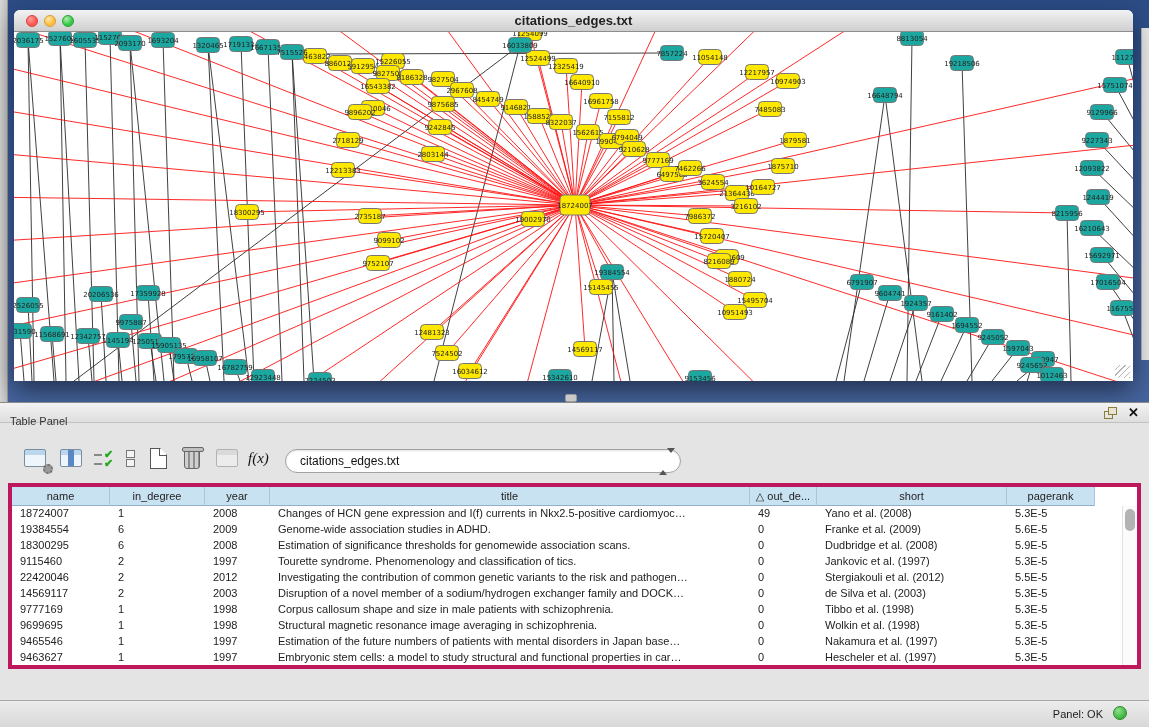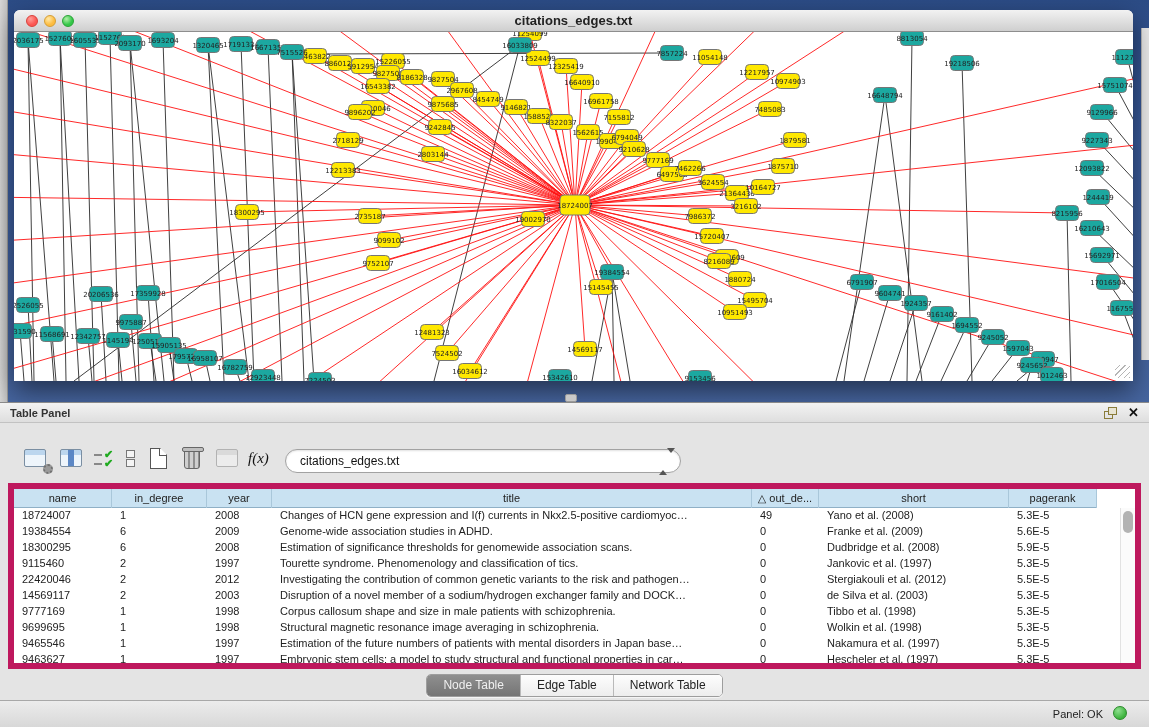--- a/index.html
+++ b/index.html
@@ -27,21 +27,21 @@
                font-size:13px; font-weight:bold; color:#222; }
   .net-canvas { position:absolute; left:0; top:22px; width:1119px; height:349px; overflow:hidden; background:#fff; }
   .resize-grip { position:absolute; right:3px; bottom:3px; width:15px; height:13px;
                  background:repeating-linear-gradient(135deg, transparent 0 3px, #b5b5b5 3px 4px); }
 
   
   .table-panel { position:absolute; left:0; top:402px; width:1149px; height:298px; background:#e4e4e4; }
   .tp-header { position:absolute; left:0; top:0; width:100%; height:21px;
                background:linear-gradient(180deg,#f3f3f3,#dedede);
                border-top:1px solid #8a8a8a; border-bottom:1px solid #c2c2c2; }
-  .tp-title { position:absolute; left:10px; top:4px; font-size:11px; color:#333;font-weight:bold; }
+  .tp-title { position:absolute; left:10px; top:12px; font-size:11px; color:#333; }
   .float-icon { position:absolute; right:32px; top:4px; width:13px; height:12px; }
   .float-icon .sq1 { position:absolute; left:0; bottom:0; width:9px; height:8px; border:1px solid #8a7c3a; background:transparent; }
   .float-icon .sq2 { position:absolute; right:0; top:0; width:9px; height:8px; border:1px solid #8a7c3a; background:#e8e4d2; }
   .close-icon { position:absolute; right:10px; top:2px; font-size:13px; font-weight:bold; color:#111; cursor:default; }
 
   .divider-grip { position:absolute; left:565px; top:-9px; width:12px; height:8px;
                   background:#c9c9c9; border:1px solid #9a9a9a; border-radius:2px; }
 
   
   .tb-icon { position:absolute; top:44px; width:26px; height:26px; }
@@ -72,21 +72,21 @@
            border:1px solid #a2a2a2; border-radius:12px; box-shadow:inset 0 1px 2px rgba(0,0,0,.12); }
   .combo-text { position:absolute; left:14px; top:4px; font-size:12px; color:#111; }
   .combo-stepper { position:absolute; right:12px; top:3px; width:9px; height:18px; }
   .combo-stepper .up  { width:0; height:0; border-left:4px solid transparent; border-right:4px solid transparent;
                         border-bottom:5px solid #555; margin-bottom:3px; }
   .combo-stepper .dn  { width:0; height:0; border-left:4px solid transparent; border-right:4px solid transparent;
                         border-top:5px solid #555; }
 
   
   .table-box { position:absolute; left:8px; top:81px; width:1133px; height:186px;
-               border:6px solid #be185d; background:#fff; overflow:hidden; }
+               border:4px solid #be185d; background:#fff; overflow:hidden; }
   .thead { position:absolute; left:0; top:0; height:19px; background:#c9e2f2; border-bottom:1px solid #8fb0c6; }
   .th { display:inline-block; height:19px; font-size:11px; color:#222; text-align:center;
         border-right:1px solid #a9c7da; vertical-align:top; padding-top:3px; overflow:hidden; white-space:nowrap; }
   .tbody { position:absolute; left:0; top:19px; }
   .tr { height:16px; white-space:nowrap; }
   .td { display:inline-block; height:16px; font-size:11px; color:#222; padding:1px 0 0 8px;
         overflow:hidden; white-space:nowrap; vertical-align:top; }
   .vscroll { position:absolute; right:0; top:19px; bottom:0; width:15px; background:#fbfbfb; border-left:1px solid #e2e2e2; }
   .vthumb { position:absolute; left:2px; top:3px; width:10px; height:22px; border-radius:5px;
             background:#b3b3b3; }
@@ -808,25 +808,18 @@
         <div class="tr"><div class="td" style="width: 98px;">9777169</div><div class="td" style="width: 95px;">1</div><div class="td" style="width: 65px;">1998</div><div class="td" style="width: 480px;">Corpus callosum shape and size in male patients with schizophrenia.</div><div class="td" style="width: 67px;">0</div><div class="td" style="width: 190px;">Tibbo et al. (1998)</div><div class="td" style="width: 88px;">5.3E-5</div></div>
         <div class="tr"><div class="td" style="width: 98px;">9699695</div><div class="td" style="width: 95px;">1</div><div class="td" style="width: 65px;">1998</div><div class="td" style="width: 480px;">Structural magnetic resonance image averaging in schizophrenia.</div><div class="td" style="width: 67px;">0</div><div class="td" style="width: 190px;">Wolkin et al. (1998)</div><div class="td" style="width: 88px;">5.3E-5</div></div>
         <div class="tr"><div class="td" style="width: 98px;">9465546</div><div class="td" style="width: 95px;">1</div><div class="td" style="width: 65px;">1997</div><div class="td" style="width: 480px;">Estimation of the future numbers of patients with mental disorders in Japan base…</div><div class="td" style="width: 67px;">0</div><div class="td" style="width: 190px;">Nakamura et al. (1997)</div><div class="td" style="width: 88px;">5.3E-5</div></div>
         <div class="tr"><div class="td" style="width: 98px;">9463627</div><div class="td" style="width: 95px;">1</div><div class="td" style="width: 65px;">1997</div><div class="td" style="width: 480px;">Embryonic stem cells: a model to study structural and functional properties in car…</div><div class="td" style="width: 67px;">0</div><div class="td" style="width: 190px;">Hescheler et al. (1997)</div><div class="td" style="width: 88px;">5.3E-5</div></div>
       </div>
     <div class="vscroll">
       <div class="vthumb"></div>
     </div>
   </div>
 
-  <div class="tabs-bar">
-    <div class="seg-group" id="seg-group">
-        <div class="seg selected">Node Table</div>
-        <div class="seg">Edge Table</div>
-        <div class="seg">Network Table</div>
-      </div>
-  </div>
 </div>
 
 <div class="status-bar">
   <span class="mem-label">Panel: OK</span>
   <span class="mem-dot"></span>
 </div>
 
 </body></html>

